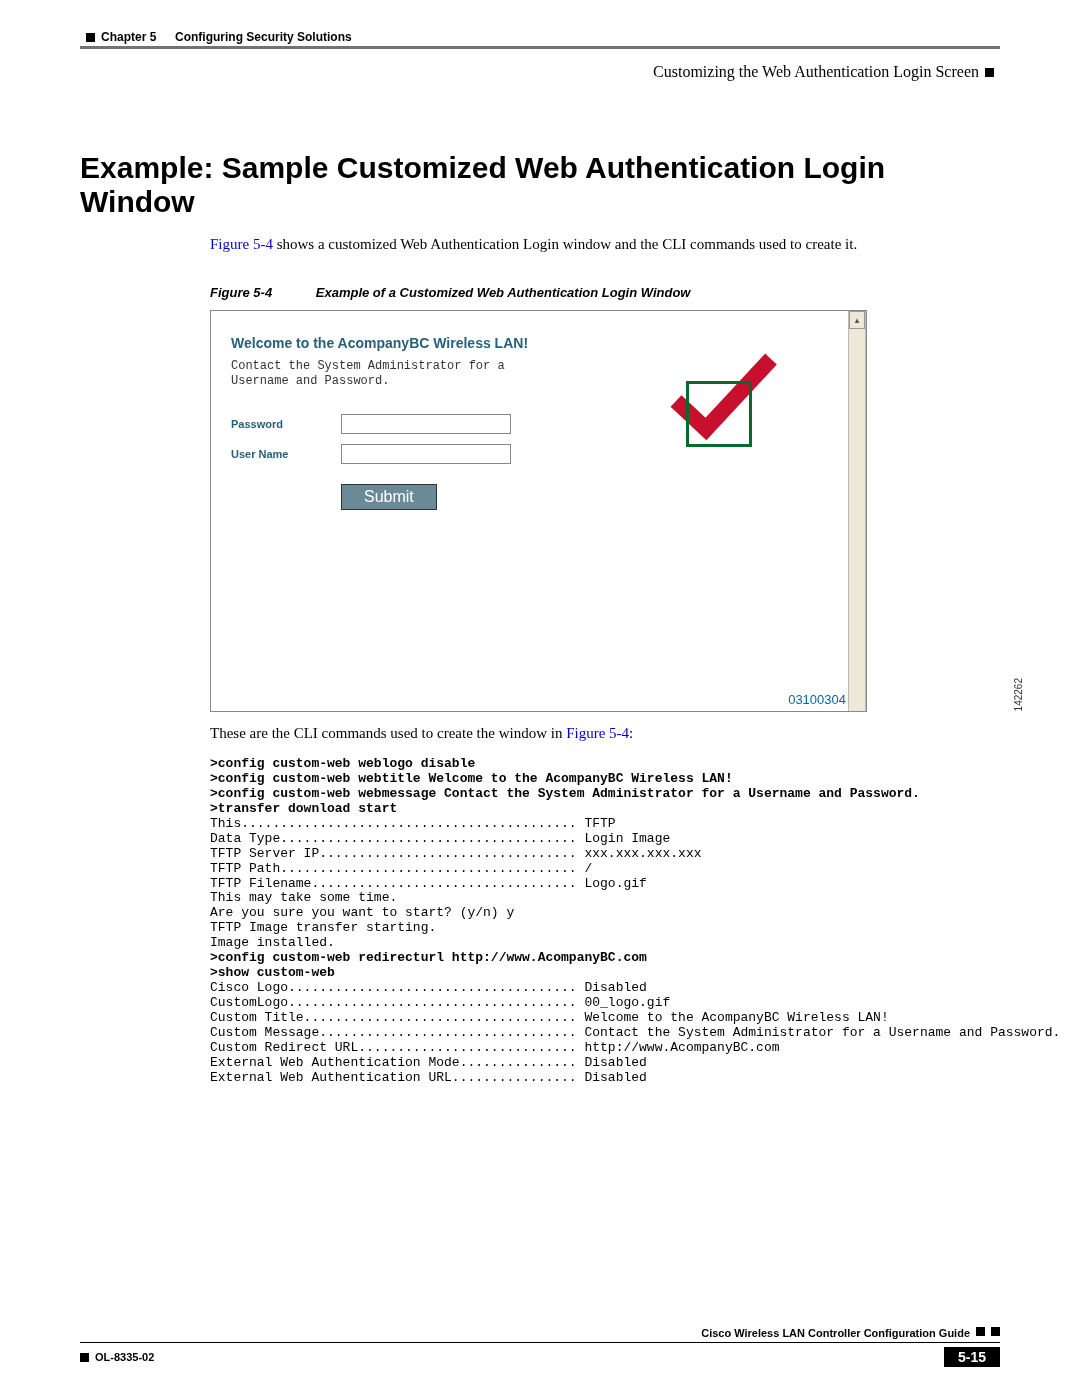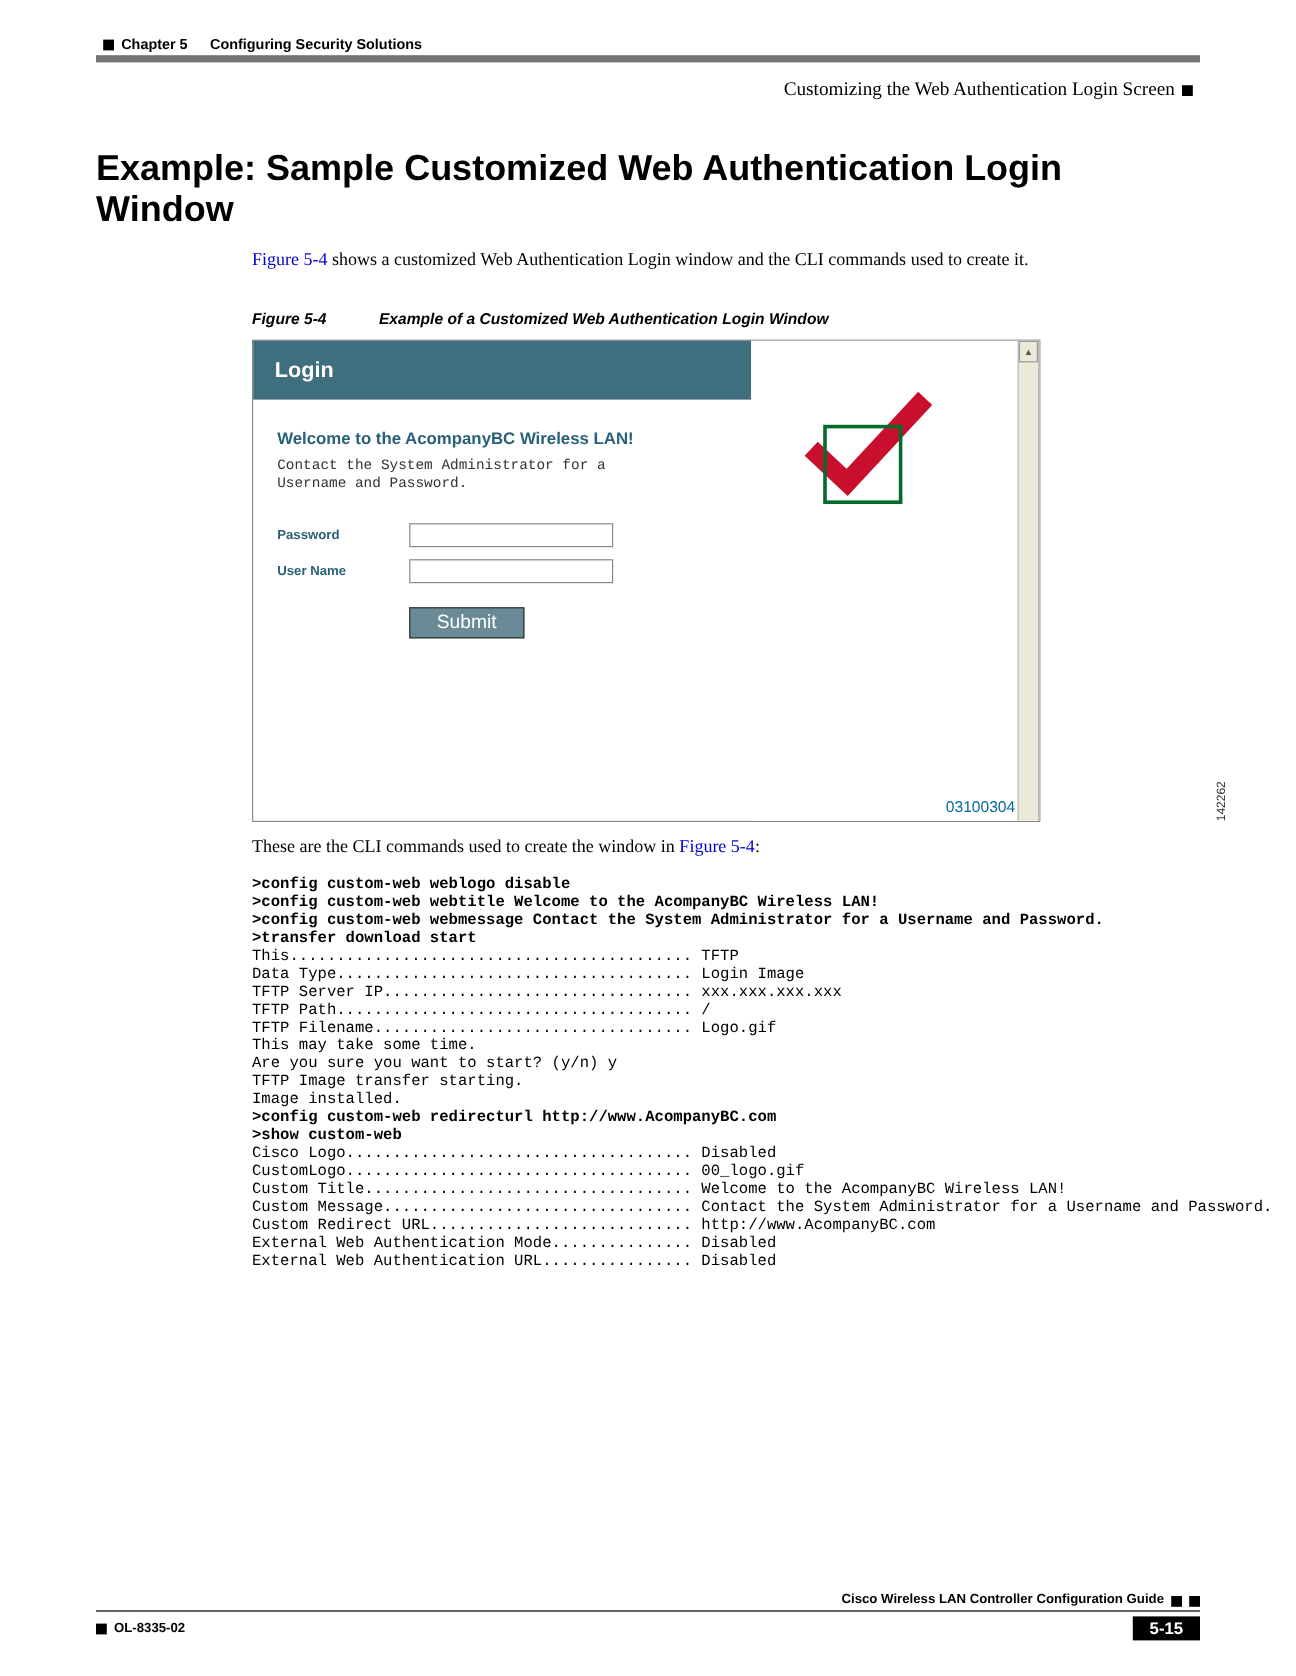--- a/index.html
+++ b/index.html
@@ -18,21 +18,21 @@
     position: relative;
   }
   .header {
     display: flex;
     justify-content: space-between;
     align-items: flex-start;
     font-family: Arial, Helvetica, sans-serif;
     font-size: 12px;
     font-weight: bold;
     padding-bottom: 2px;
-    border-bottom: 6px solid #737373;
+    border-bottom: 3px solid #737373;
   }
   .header-left {
     display: flex;
     align-items: center;
     gap: 6px;
     margin-left: 6px;
   }
   .header-right {
     display: flex;
     align-items: center;
@@ -43,21 +43,21 @@
   .sq {
     width: 9px;
     height: 9px;
     background: #000;
     display: inline-block;
   }
   .section-heading {
     font-family: Arial, Helvetica, sans-serif;
     font-weight: bold;
     font-size: 30px;
-    margin-top: 40px;
+    margin-top: 70px;
     margin-bottom: 16px;
   }
   .body-text {
     font-size: 15px;
     line-height: 1.3;
     margin-left: 130px;
     margin-right: 0;
   }
   .xref {
     color: #0000cc;
@@ -221,21 +221,21 @@
   }
   .footer {
     position: absolute;
     left: 80px;
     right: 80px;
     bottom: 30px;
   }
   .footer-top {
     display: flex;
     justify-content: flex-end;
-    align-items: flex-end;
+    align-items: flex-start;
     font-family: Arial, Helvetica, sans-serif;
     font-size: 11px;
     font-weight: bold;
     gap: 6px;
     border-bottom: 1px solid #000;
     padding-bottom: 3px;
   }
   .footer-bottom {
     display: flex;
     justify-content: space-between;
@@ -284,21 +284,20 @@
   </div>
 
   <div class="figure-caption">
     <span class="fignum">Figure 5-4</span>
     <span>Example of a Customized Web Authentication Login Window</span>
   </div>
 
   <div class="figure-wrap">
     <div class="login-window">
       <div class="login-left">
-        <div class="login-title-bar">Login</div>
         <div class="login-body">
           <div class="login-welcome">Welcome to the AcompanyBC Wireless LAN!</div>
           <div class="login-msg">Contact the System Administrator for a Username and Password.</div>
           <div class="form-row">
             <div class="form-label">Password</div>
             <input class="form-input" type="password" style="">
           </div>
           <div class="form-row">
             <div class="form-label">User Name</div>
             <input class="form-input" type="text" style="">

